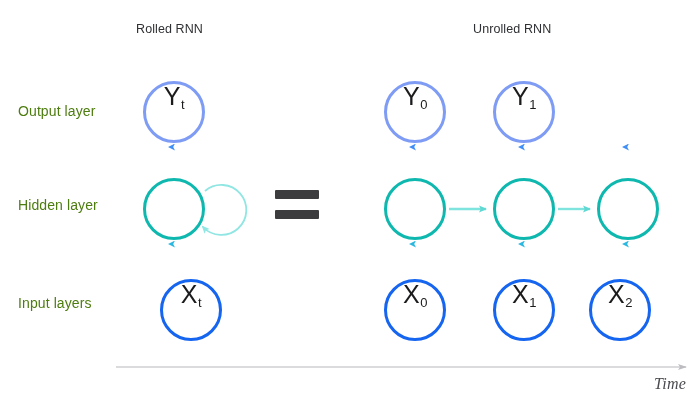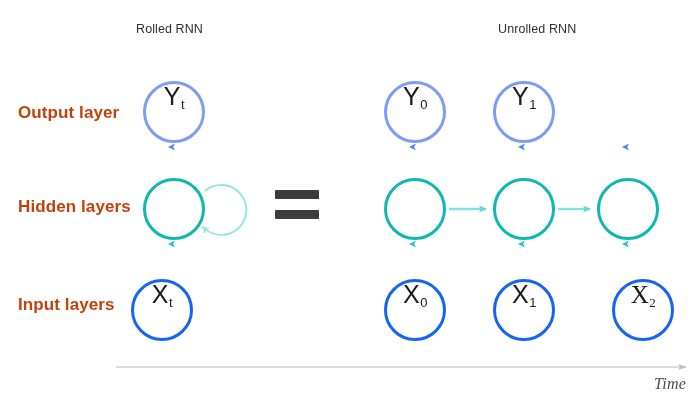--- a/index.html
+++ b/index.html
@@ -19,29 +19,29 @@
   
   .section-title {
     position: absolute;
     font-size: 12.5px;
     color: #2f3033;
     font-weight: 400;
     letter-spacing: 0.1px;
     white-space: nowrap;
   }
   #title-rolled   { left: 136px; top: 22px; }
-  #title-unrolled { left: 473px; top: 22px; margin-left: 25px; }
+  #title-unrolled { left: 473px; top: 22px; }
 
   
   .row-label {
     position: absolute;
     left: 18px;
-    font-size: 17px;
-    color: #c2410c;
-    font-weight: 700;
+    font-size: 14px;
+    color: #4d7c0f;
+    font-weight: 400;
     letter-spacing: 0.1px;
     white-space: nowrap;
   }
   #label-output { top: 103px; }
   #label-hidden { top: 197px; }
   #label-input  { top: 295px; }
 
   
   .node {
     position: absolute;
@@ -69,32 +69,32 @@
     top: 4px;
     left: 0.5px;
   }
   .node-output { border: 3.2px solid #7f9cf5; }
   .node-hidden { border: 3.4px solid #0fb8ae; }
   .node-input  { border: 3.4px solid #1565f0; }
 
   
   #node-yt { left: 143px; top: 81px; }
   #node-ht { left: 143px; top: 178px; }
-  #node-xt { left: 131px; top: 279px; }
+  #node-xt { left: 160px; top: 279px; }
 
   
   #node-y0 { left: 384px; top: 81px; }
   #node-y1 { left: 493px; top: 81px; }
   #node-y2 { left: 597px; top: 81px; }
   #node-h0 { left: 384px; top: 178px; }
   #node-h1 { left: 493px; top: 178px; }
   #node-h2 { left: 597px; top: 178px; }
   #node-x0 { left: 384px; top: 279px; }
   #node-x1 { left: 493px; top: 279px; }
-  #node-x2 { left: 612px; top: 279px; font-family: Liberation Serif, serif; }
+  #node-x2 { left: 589px; top: 279px; }
 
   
   #arrow-layer {
     position: absolute;
     left: 0; top: 0;
     width: 700px; height: 410px;
     z-index: 2;
     pointer-events: none;
   }
 
@@ -132,21 +132,21 @@
 </style>
 </head>
 <body>
 
 <div id="canvas">
 
   <div class="section-title" id="title-rolled">Rolled RNN</div>
   <div class="section-title" id="title-unrolled">Unrolled RNN</div>
 
   <div class="row-label" id="label-output">Output layer</div>
-  <div class="row-label" id="label-hidden">Hidden layers</div>
+  <div class="row-label" id="label-hidden">Hidden layer</div>
   <div class="row-label" id="label-input">Input layers</div>
 
   <svg id="arrow-layer" viewBox="0 0 700 410" xmlns="http://www.w3.org/2000/svg">
     <defs>
       <linearGradient id="gradUp" x1="0" y1="1" x2="0" y2="0">
         <stop offset="0%" stop-color="#00bfa9"></stop>
         <stop offset="100%" stop-color="#3f8ef7"></stop>
       </linearGradient>
       <marker id="headUpBlue" markerWidth="7" markerHeight="7" refX="3.5" refY="6" orient="auto" markerUnits="userSpaceOnUse">
         <path d="M3.5 0 L7 7 L3.5 5.2 L0 7 Z" fill="#3f8ef7"></path>

